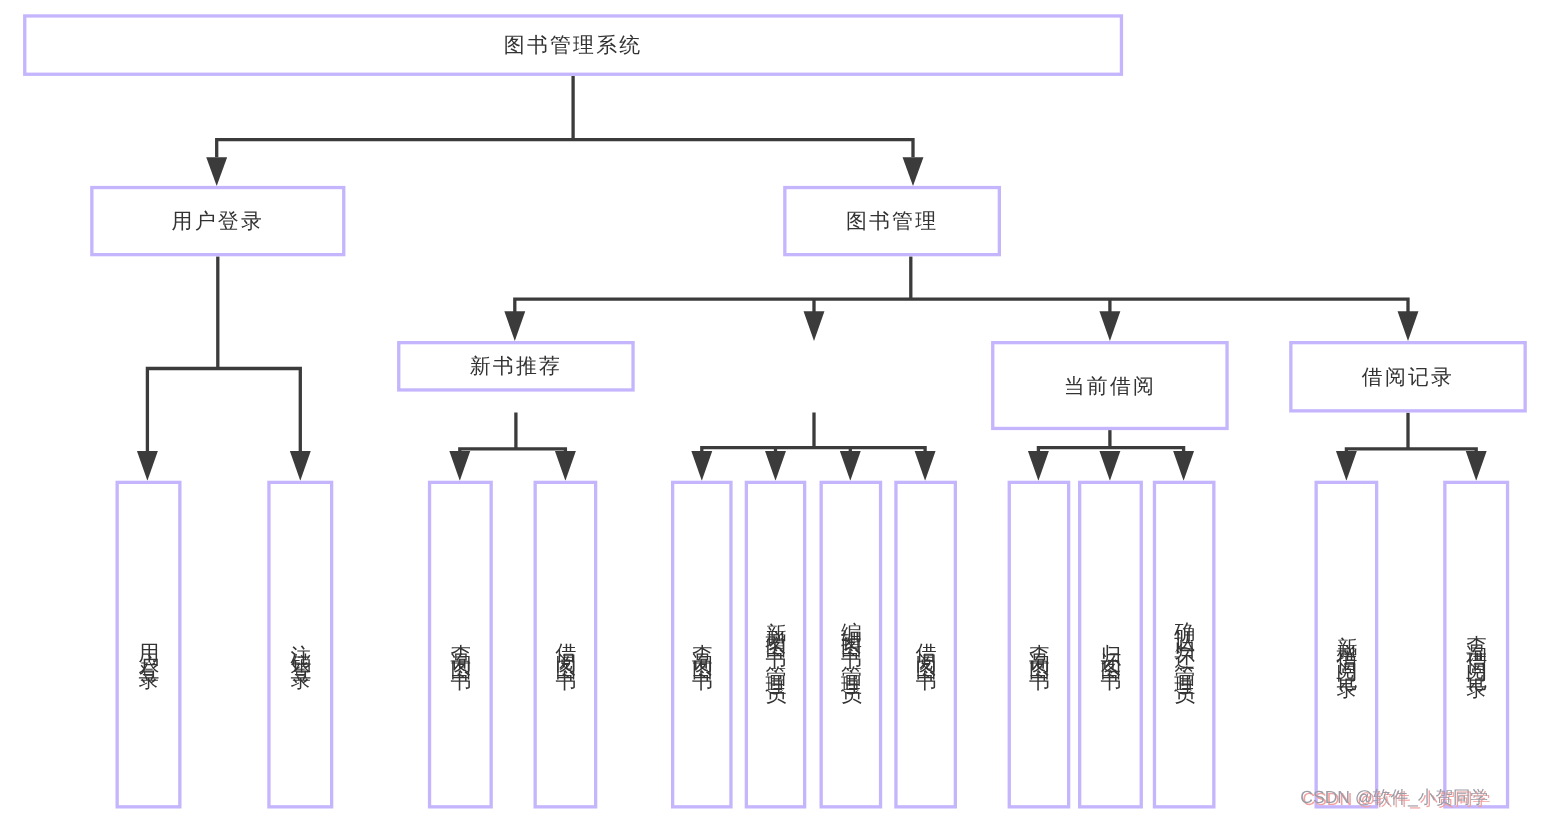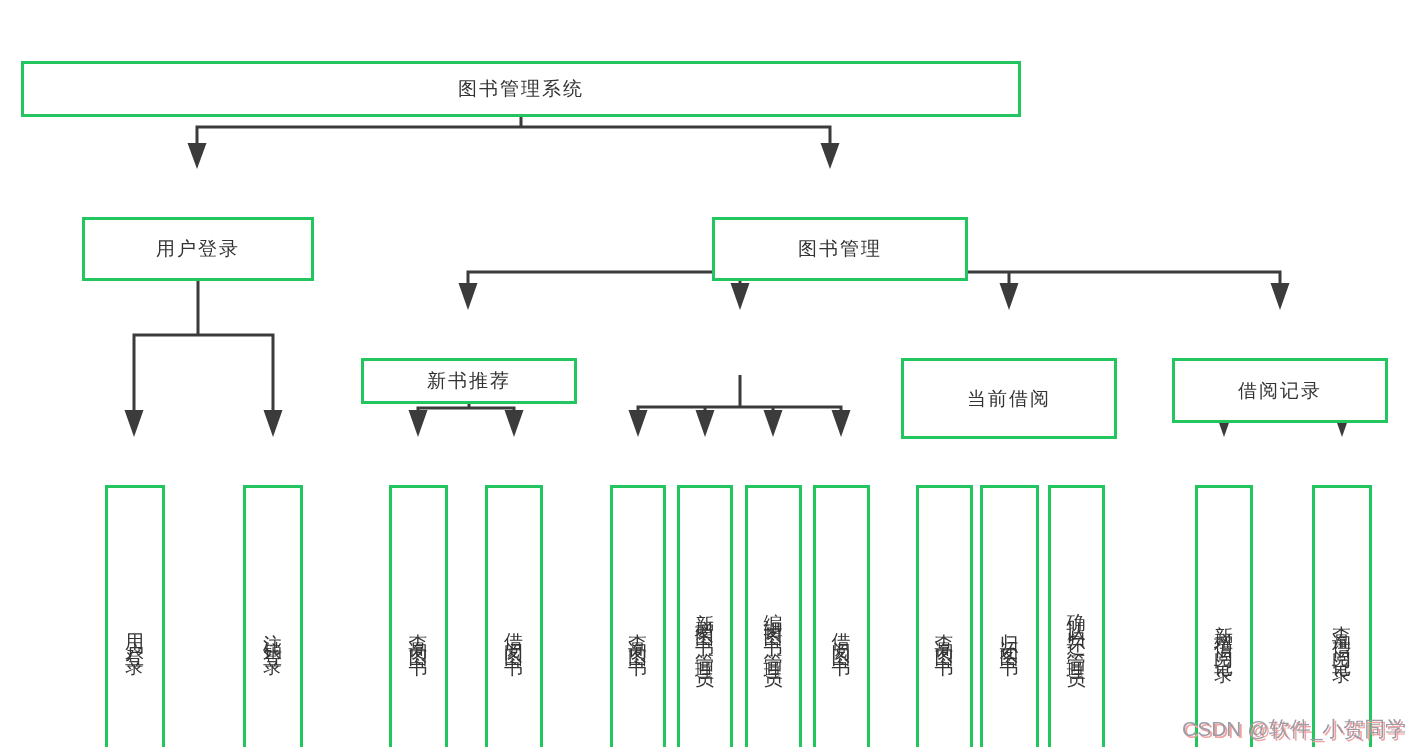--- a/index.html
+++ b/index.html
@@ -14,43 +14,42 @@
   }
   .connector-layer {
     position: absolute;
     left: 0; top: 0;
     width: 1405px; height: 747px;
     z-index: 0;
   }
   .box {
     position: absolute;
     box-sizing: border-box;
-    border: 3px solid #22c55e;
+    border: 3px solid #c4b5fd;
     background: #ffffff;
     display: flex;
     align-items: center;
     justify-content: center;
     font-size: 19px;
     letter-spacing: 2px;
     z-index: 1;
     white-space: nowrap;
-    margin-top: 48px;
   }
   .leaf span {
     writing-mode: vertical-rl;
     letter-spacing: 8px;
     line-height: 1;
     white-space: nowrap;
   }
   .watermark {
     position: absolute;
     left: 1182px;
     top: 715px;
     width: 220px;
-    font-size: 21px;
+    font-size: 16px;
     color: #9c9ca6;
     text-shadow: 2px 2px 0 #f2a0a0;
     letter-spacing: 0px;
     z-index: 2;
     white-space: nowrap;
   }
 </style>
 </head>
 <body>
 
@@ -99,21 +98,21 @@
     </g>
   </svg>
 
   <div class="box" style="left:21px; top:13px; width:1000px; height:56px;">
     <span>图书管理系统</span>
   </div>
 
   <div class="box" style="left:82px; top:169px; width:232px; height:64px;">
     <span>用户登录</span>
   </div>
-  <div class="box" style="left:712px; top:169px; width:256px; height:64px;">
+  <div class="box" style="left:712px; top:169px; width:198px; height:64px;">
     <span>图书管理</span>
   </div>
 
   <div class="box" style="left:361px; top:310px; width:216px; height:46px;">
     <span>新书推荐</span>
   </div>
   <div class="box" style="left:901px; top:310px; width:216px; height:81px;">
     <span>当前借阅</span>
   </div>
   <div class="box" style="left:1172px; top:310px; width:216px; height:65px;">

